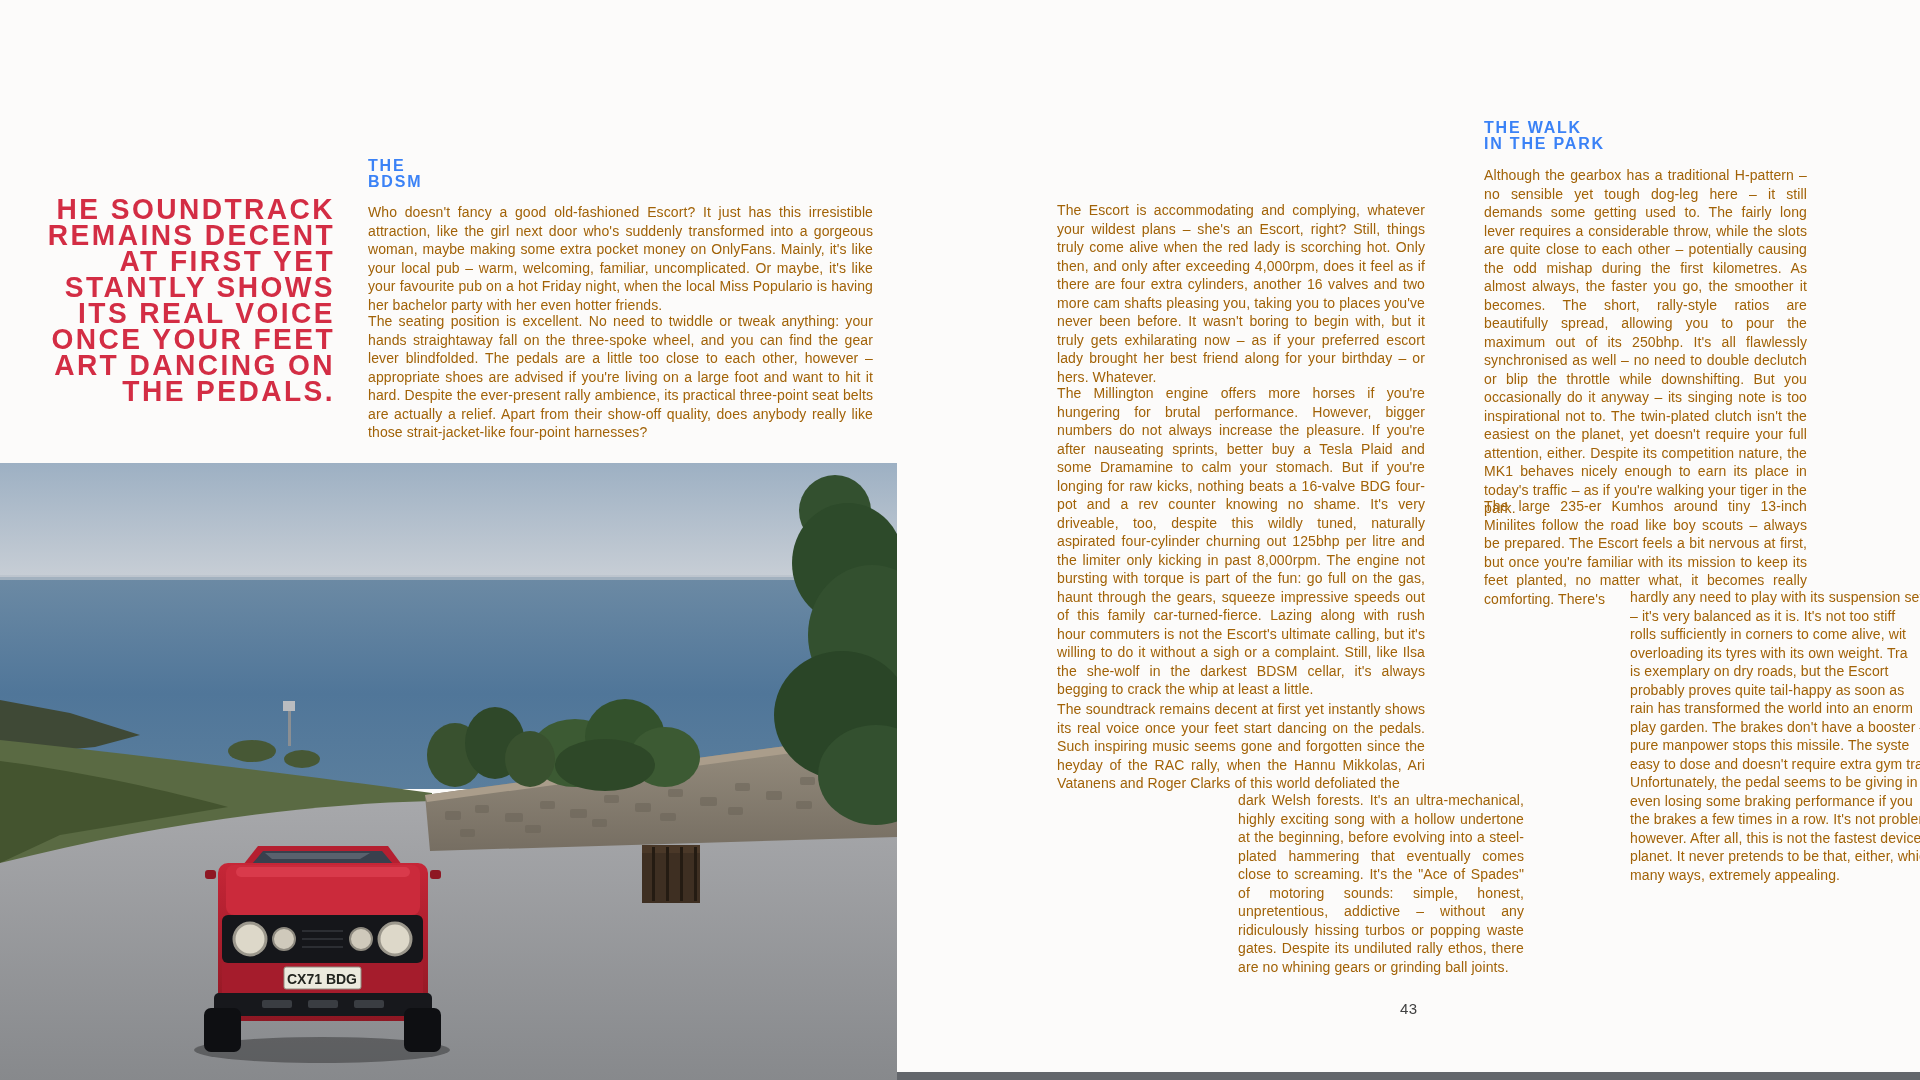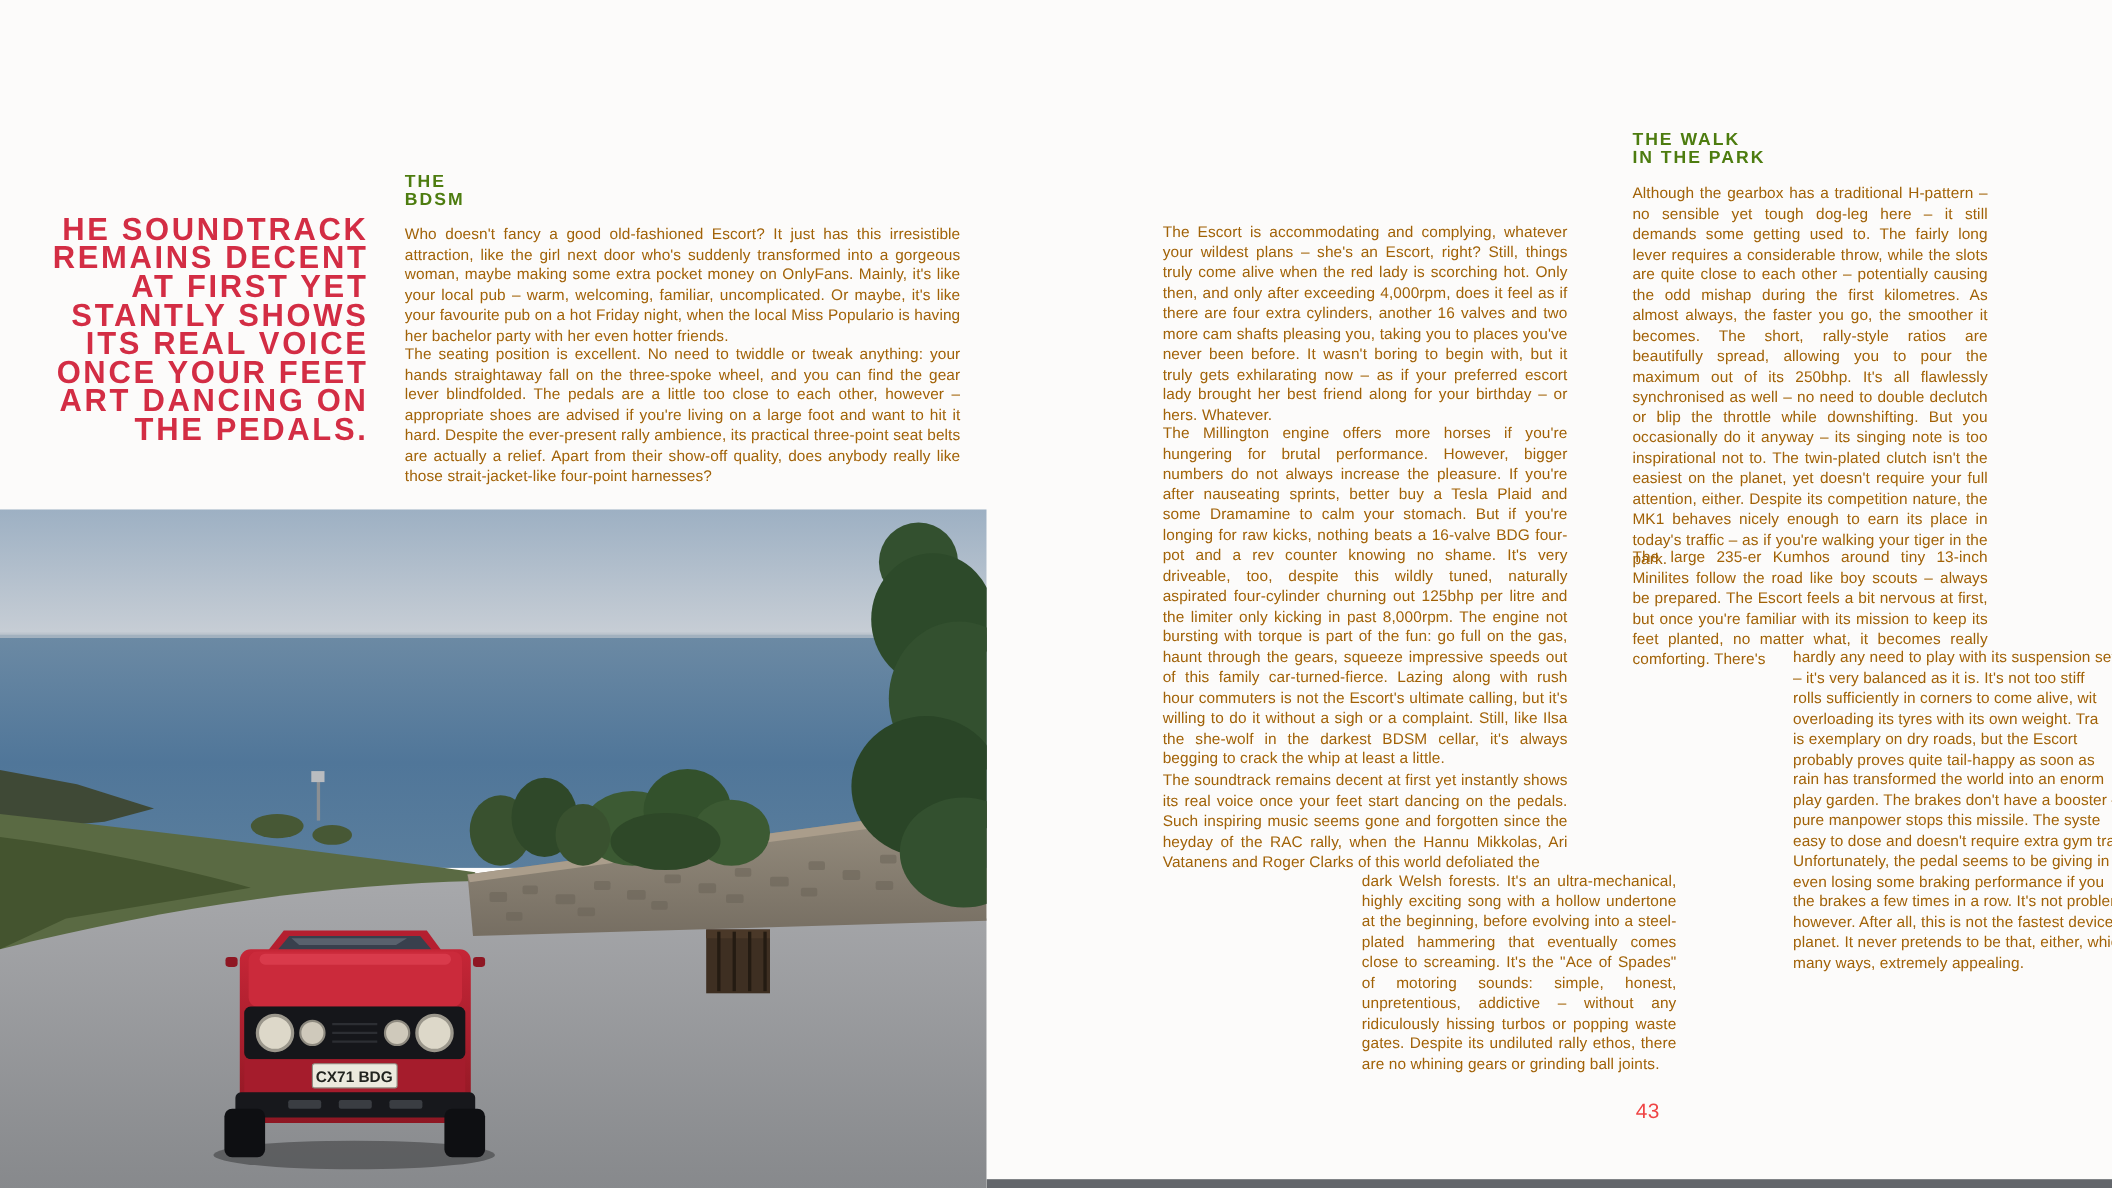--- a/index.html
+++ b/index.html
@@ -7,29 +7,29 @@
   .page{position:relative;width:1920px;height:1080px;background:#fcfbfa;overflow:hidden;}
 
   .pullquote{
     position:absolute;left:-150px;top:196px;width:485px;
     text-align:right;white-space:pre-line;
     font-weight:800;font-size:29px;line-height:26px;letter-spacing:2.5px;
     color:#d32d44;transform:scaleX(.97);transform-origin:right top;
   }
 
   .headline{
-    margin:0;white-space:pre-line;color:#4d7c0f;
+    margin:0;white-space:pre-line;color:#3b82f6;
     font-weight:800;font-size:16px;line-height:15.5px;letter-spacing:1.8px;
   }
   .para{
     position:absolute;color:#a16207;font-size:14px;line-height:18.5px;
     text-align:justify;letter-spacing:.1px;
   }
   .para.clip-right{white-space:pre;text-align:left;}
-  .pagenum{position:absolute;left:1487px;top:1000px;font-size:19px;color:#ef4444;letter-spacing:.5px;}
+  .pagenum{position:absolute;left:1400px;top:1000px;font-size:15px;color:#404040;letter-spacing:.5px;}
   .photo{position:absolute;left:0;top:463px;width:897px;height:617px;display:block;}
   .bottom-bar{position:absolute;left:897px;top:1072px;width:1023px;height:8px;background:#63666b;}
   .abs{position:absolute;}
 </style>
 </head>
 <body>
 
 <div class="page">
 
   <div class="pullquote">HE SOUNDTRACK

